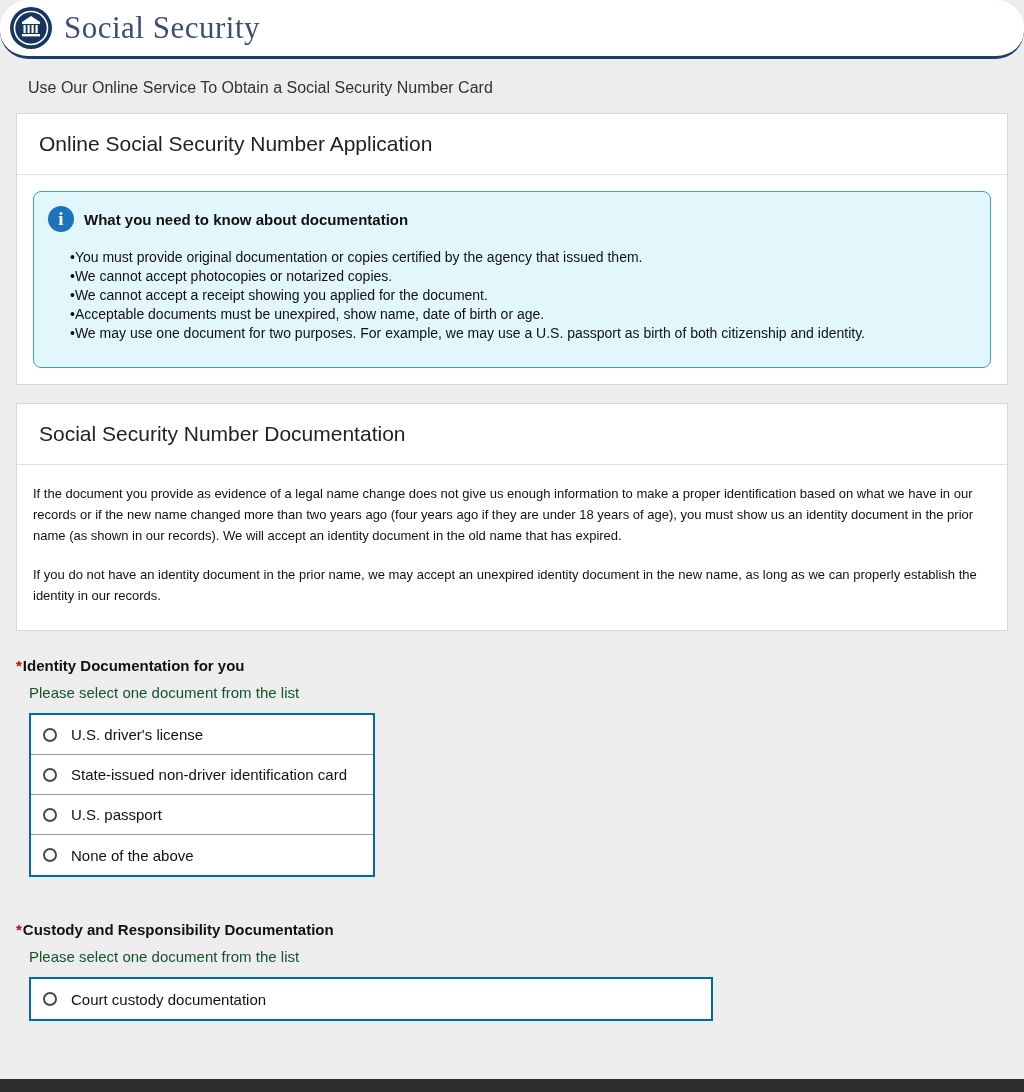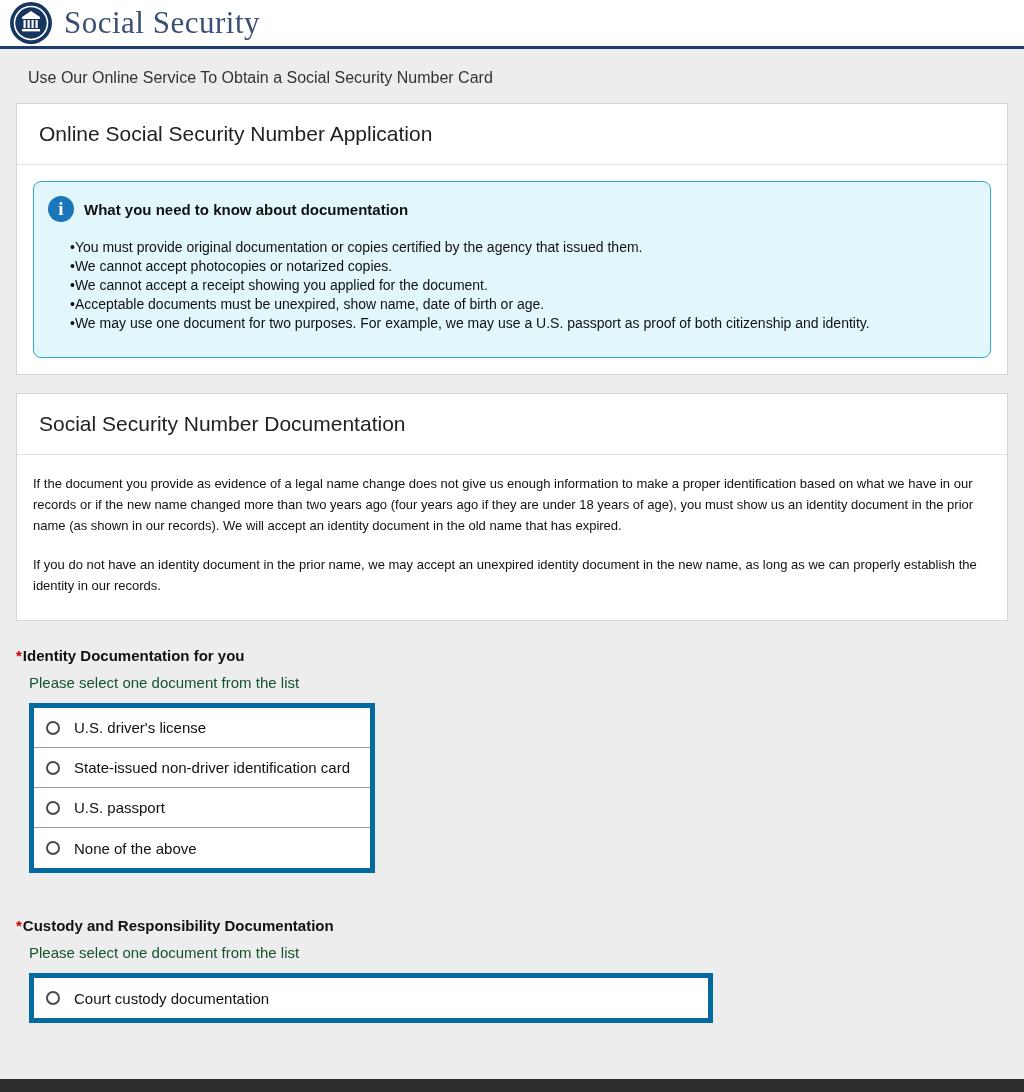--- a/index.html
+++ b/index.html
@@ -13,25 +13,26 @@
     position: relative;
     width: 1024px;
     height: 1092px;
     overflow: hidden;
     background: #ededed;
   }
 
   
   .banner {
     background: #ffffff;
-    height: 49px;
+    height: 59px;
     border-bottom: 3px solid #1d3d6e;
     display: flex;
     align-items: center;
     padding: 0 10px;
+    border-radius: 28px;
   }
   .seal {
     width: 42px; height: 42px;
     flex: 0 0 auto;
     margin-right: 12px;
   }
   .brand {
     font-family: "Liberation Serif", serif;
     font-size: 31px;
     color: #3a4f74;
@@ -132,21 +133,21 @@
     color: #111;
   }
   .section-label .req-star { font-size: 15px; }
   .section-instruction {
     font-size: 15px;
     color: #14532d;
     margin: 10px 0 12px 13px;
   }
   .radio-box {
     background: #fff;
-    border: 5px solid #0369a1;
+    border: 2px solid #0369a1;
     margin-left: 13px;
   }
   .radio-box-identity { width: 346px; }
   .radio-box-custody { width: 684px; }
   .radio-row {
     display: flex;
     align-items: center;
     height: 40px;
     padding: 0 12px;
     border-bottom: 1px solid #9a9a9a;
@@ -209,21 +210,21 @@
         <ul class="info-bullets">
 
             <li>You must provide original documentation or copies certified by the agency that issued them.</li>
 
             <li>We cannot accept photocopies or notarized copies.</li>
 
             <li>We cannot accept a receipt showing you applied for the document.</li>
 
             <li>Acceptable documents must be unexpired, show name, date of birth or age.</li>
 
-            <li>We may use one document for two purposes. For example, we may use a U.S. passport as proof of both citizenship and identity.</li>
+            <li>We may use one document for two purposes. For example, we may use a U.S. passport as birth of both citizenship and identity.</li>
 
           </ul>
       </div>
     </div>
   </div>
 
   <div class="card">
     <div class="card-header">
       <h2>Social Security Number Documentation</h2>
     </div>

